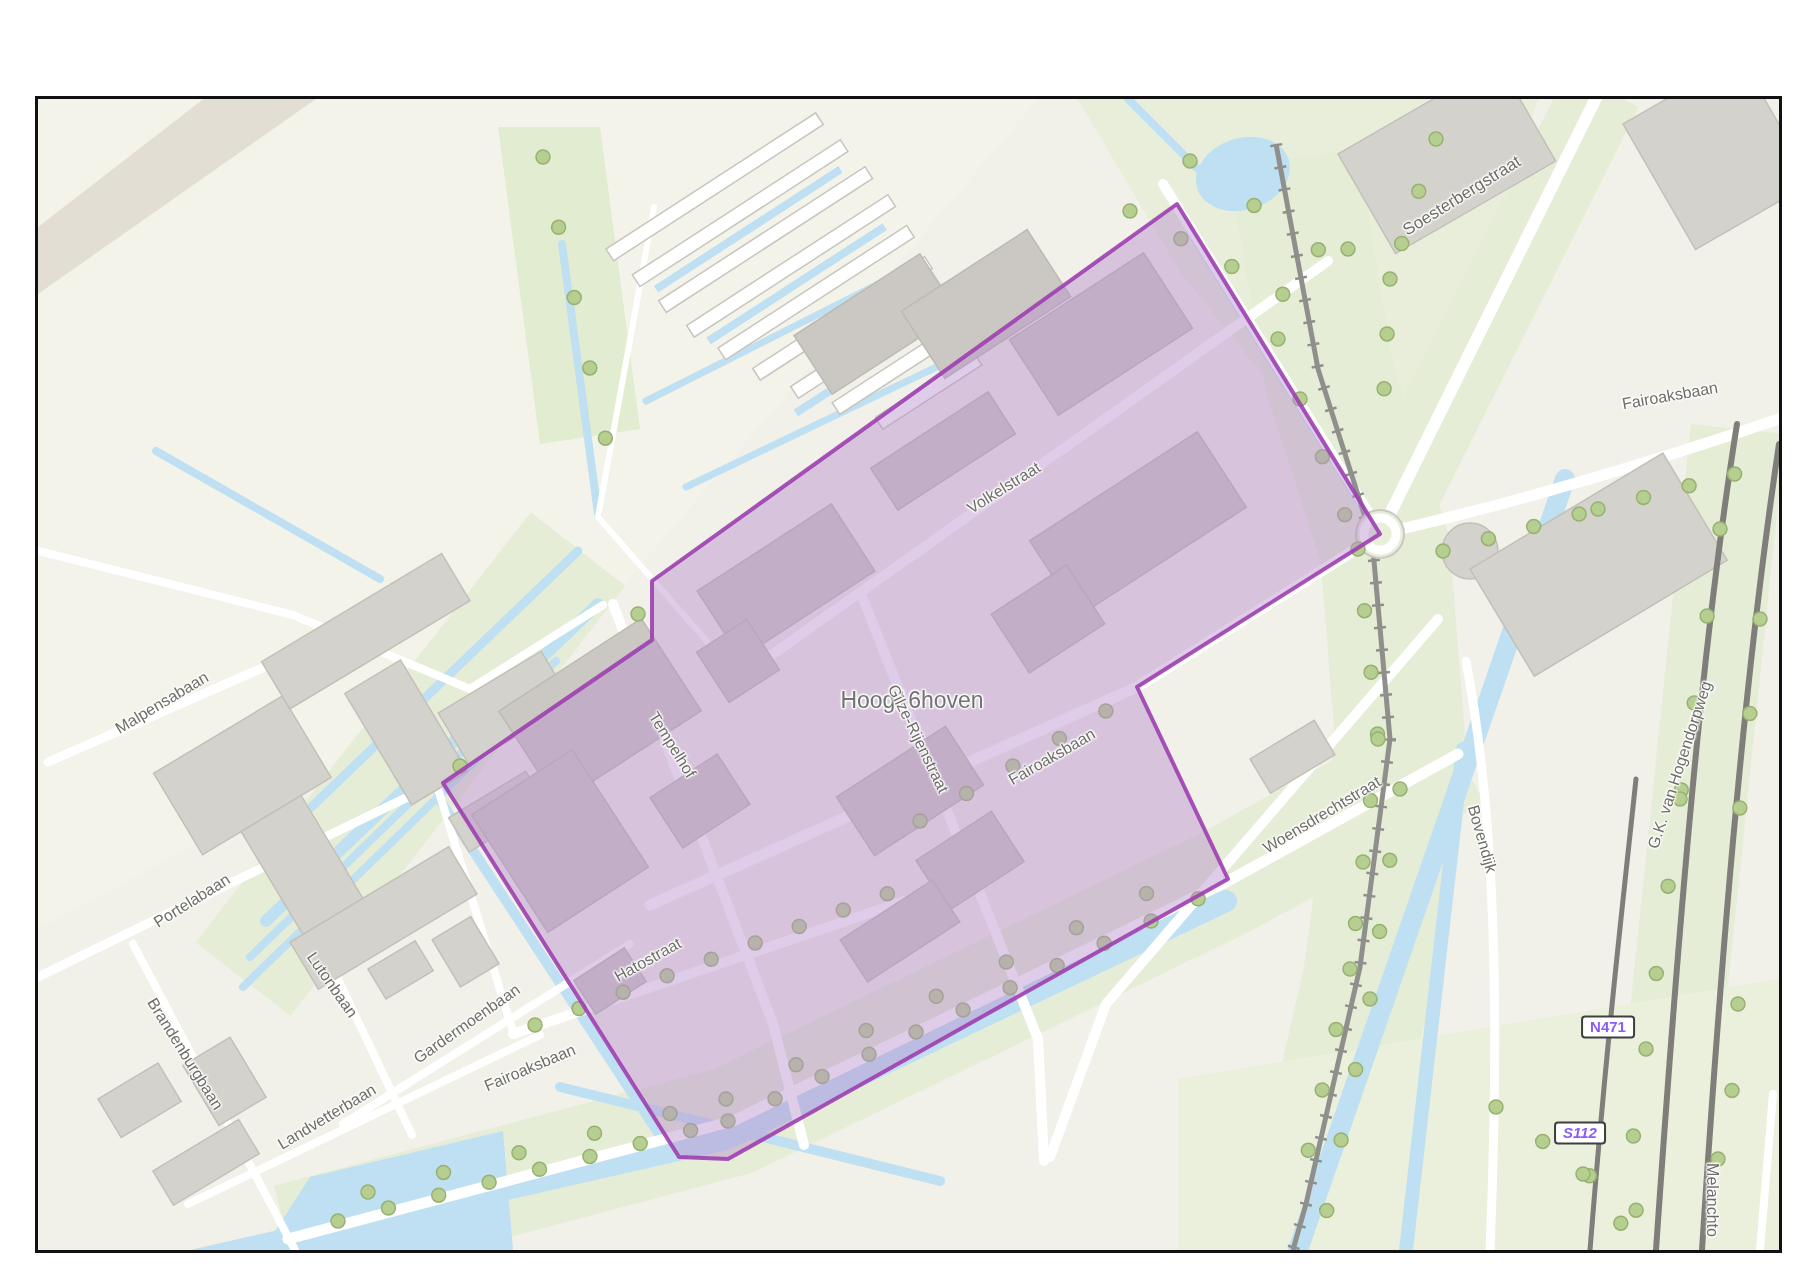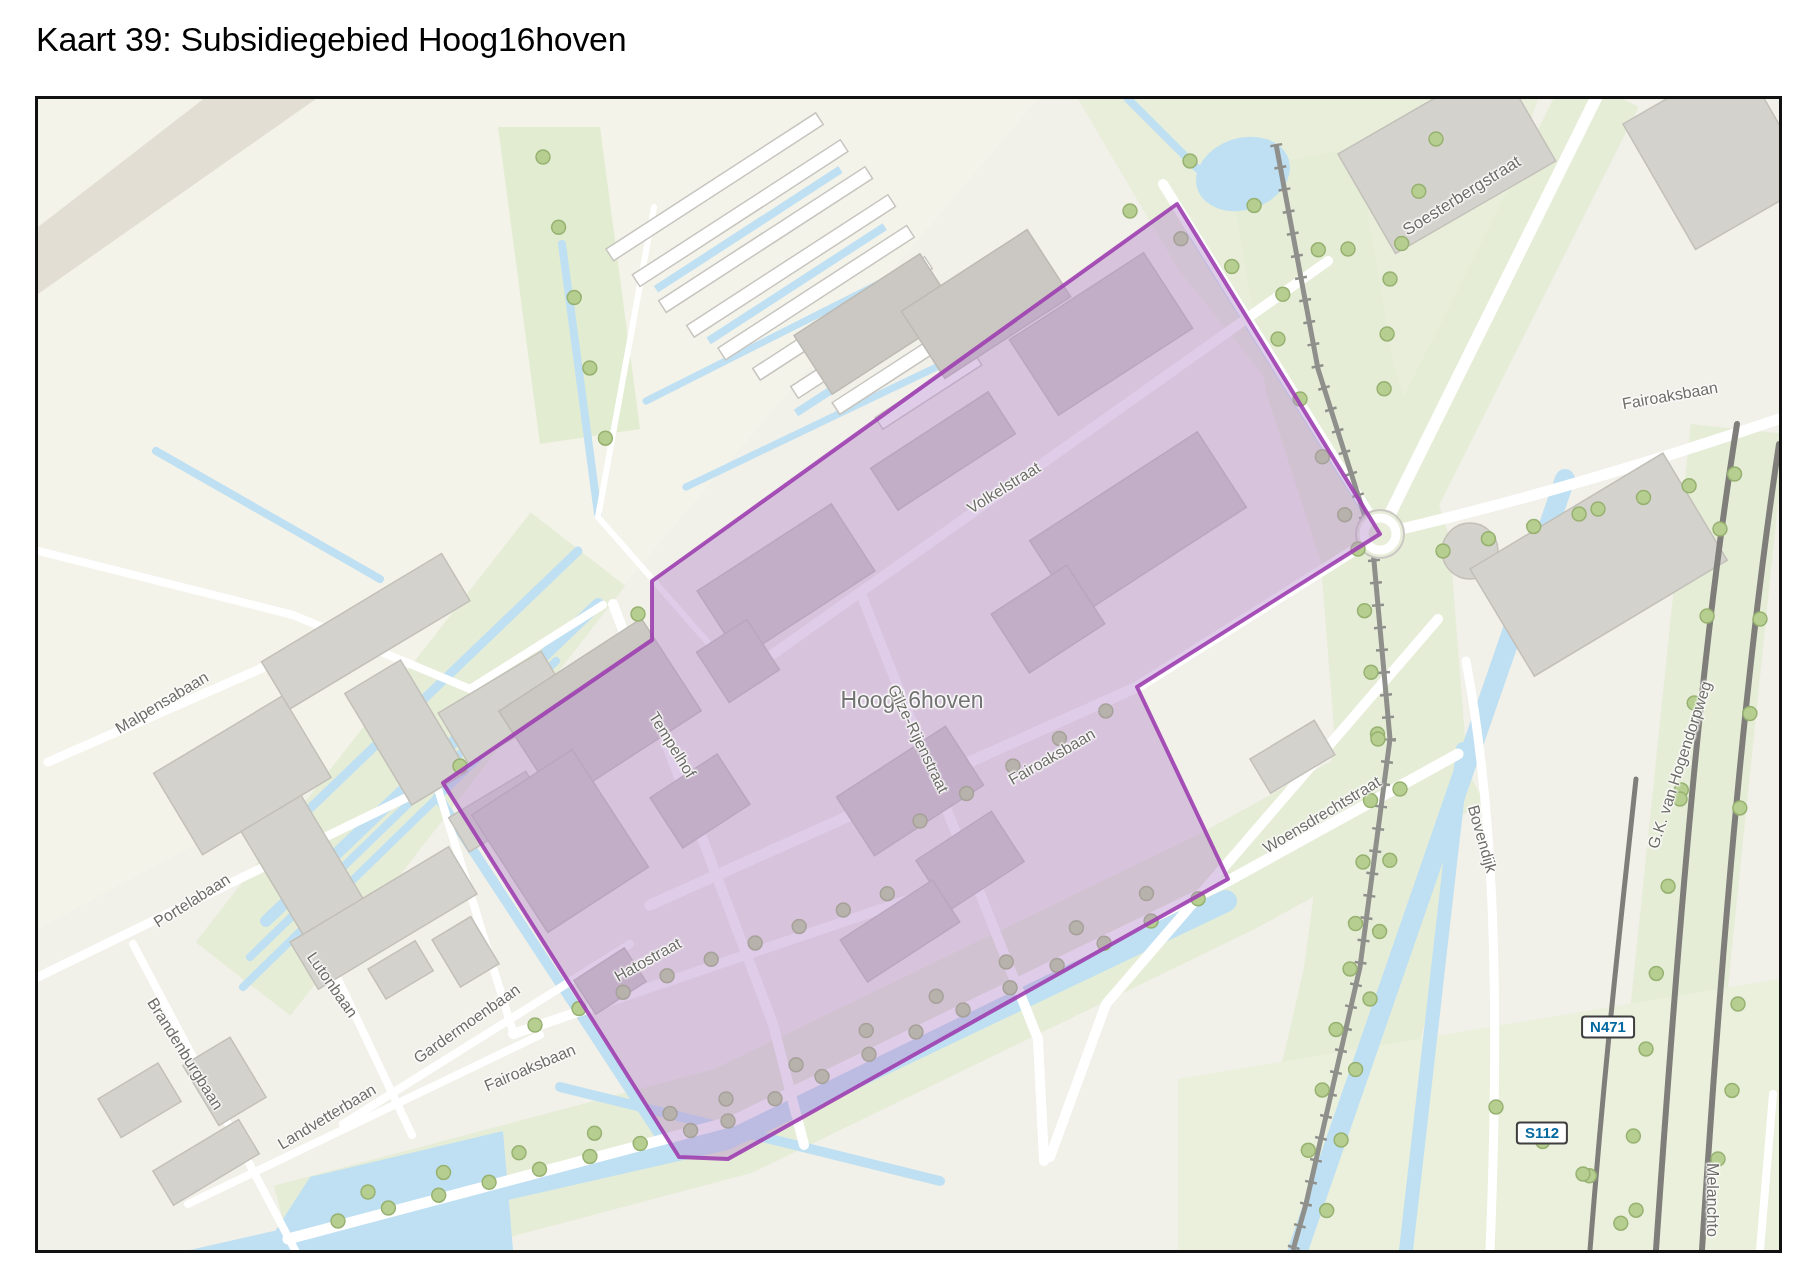--- a/index.html
+++ b/index.html
@@ -5,27 +5,26 @@
   html,body{margin:0;padding:0;background:#fff;}
   body{font-family:"Liberation Sans",sans-serif;}
   .page{position:relative;width:1805px;height:1276px;background:#ffffff;overflow:hidden;}
   .title{position:absolute;left:36px;top:20px;font-size:34px;color:#000;letter-spacing:-0.3px;white-space:nowrap;}
   .map{position:absolute;left:35px;top:96px;width:1741px;height:1151px;border:3px solid #111;background:#f1f0e9;overflow:hidden;}
   .map svg{position:absolute;left:0;top:0;display:block;}
   .labels{position:absolute;left:0;top:0;width:100%;height:100%;}
   .slabel{position:absolute;white-space:nowrap;color:#6e6d68;font-size:16px;
     text-shadow:0 0 2px #fff,0 0 2px #fff,0 0 3px #fff,1px 1px 2px #fff,-1px -1px 2px #fff,1px -1px 2px #fff,-1px 1px 2px #fff;}
   .shield{position:absolute;transform:translate(-50%,-50%);background:#fff;border:2px solid #3e3e3e;
-    border-radius:4px;color:#0369a1;font-weight:bold;font-size:15px;line-height:1.15;padding:1px 7px;white-space:nowrap;}
+    border-radius:4px;color:#8b5cf6;font-weight:bold;font-size:15px;line-height:1.15;padding:1px 7px;white-space:nowrap;}
 </style>
 </head>
 <body>
 
 <div class="page">
-  <div class="title">Kaart 39: Subsidiegebied Hoog16hoven</div>
 
   <div class="map">
     <svg width="1741" height="1151" viewBox="0 0 1741 1151">
 
       <g>
         <polygon points="0,0 1000,0 540,540 0,830" fill="#f4f3ea"></polygon>
         <polygon points="0,195 285,-5 230,-50 0,128" fill="#e3ded3"></polygon>
         <polygon points="1040,0 1500,0 1352,435 1140,170" fill="#e8eeda"></polygon>
         <path d="M1255,60 L1292,280 L1347,450 L1362,640 L1330,880 L1268,1151" stroke="#e6edd7" stroke-width="130" fill="none"></path>
         <path d="M1700,330 L1615,1151" stroke="#e6edd7" stroke-width="95" fill="none"></path>
@@ -333,16 +332,16 @@
         <div class="slabel" style="left: 124px; top: 604px; font-size: 16px; transform: translate(-50%, -50%) rotate(-31deg);">Malpensabaan</div>
         <div class="slabel" style="left: 154px; top: 802px; font-size: 16px; transform: translate(-50%, -50%) rotate(-32deg);">Portelabaan</div>
         <div class="slabel" style="left: 294px; top: 886px; font-size: 16px; transform: translate(-50%, -50%) rotate(55deg);">Lutonbaan</div>
         <div class="slabel" style="left: 147px; top: 955px; font-size: 16px; transform: translate(-50%, -50%) rotate(58deg);">Brandenburgbaan</div>
         <div class="slabel" style="left: 289px; top: 1018px; font-size: 16px; transform: translate(-50%, -50%) rotate(-31deg);">Landvetterbaan</div>
         <div class="slabel" style="left: 429px; top: 925px; font-size: 16px; transform: translate(-50%, -50%) rotate(-35deg);">Gardermoenbaan</div>
         <div class="slabel" style="left: 492px; top: 969px; font-size: 16px; transform: translate(-50%, -50%) rotate(-23deg);">Fairoaksbaan</div>
         <div class="slabel" style="left: 610px; top: 861px; font-size: 16px; transform: translate(-50%, -50%) rotate(-29deg);">Hatostraat</div>
         <div class="slabel" style="left: 1674px; top: 1101px; font-size: 16px; transform: translate(-50%, -50%) rotate(90deg);">Melanchto</div>
         <div class="shield" style="left: 1570px; top: 928px;">N471</div>
-        <div class="shield" style="left: 1504px; top: 1034px;">S112</div>
+        <div class="shield" style="left: 1542px; top: 1034px; font-style: italic;">S112</div>
       </div>
   </div>
 </div>
 
 </body></html>

